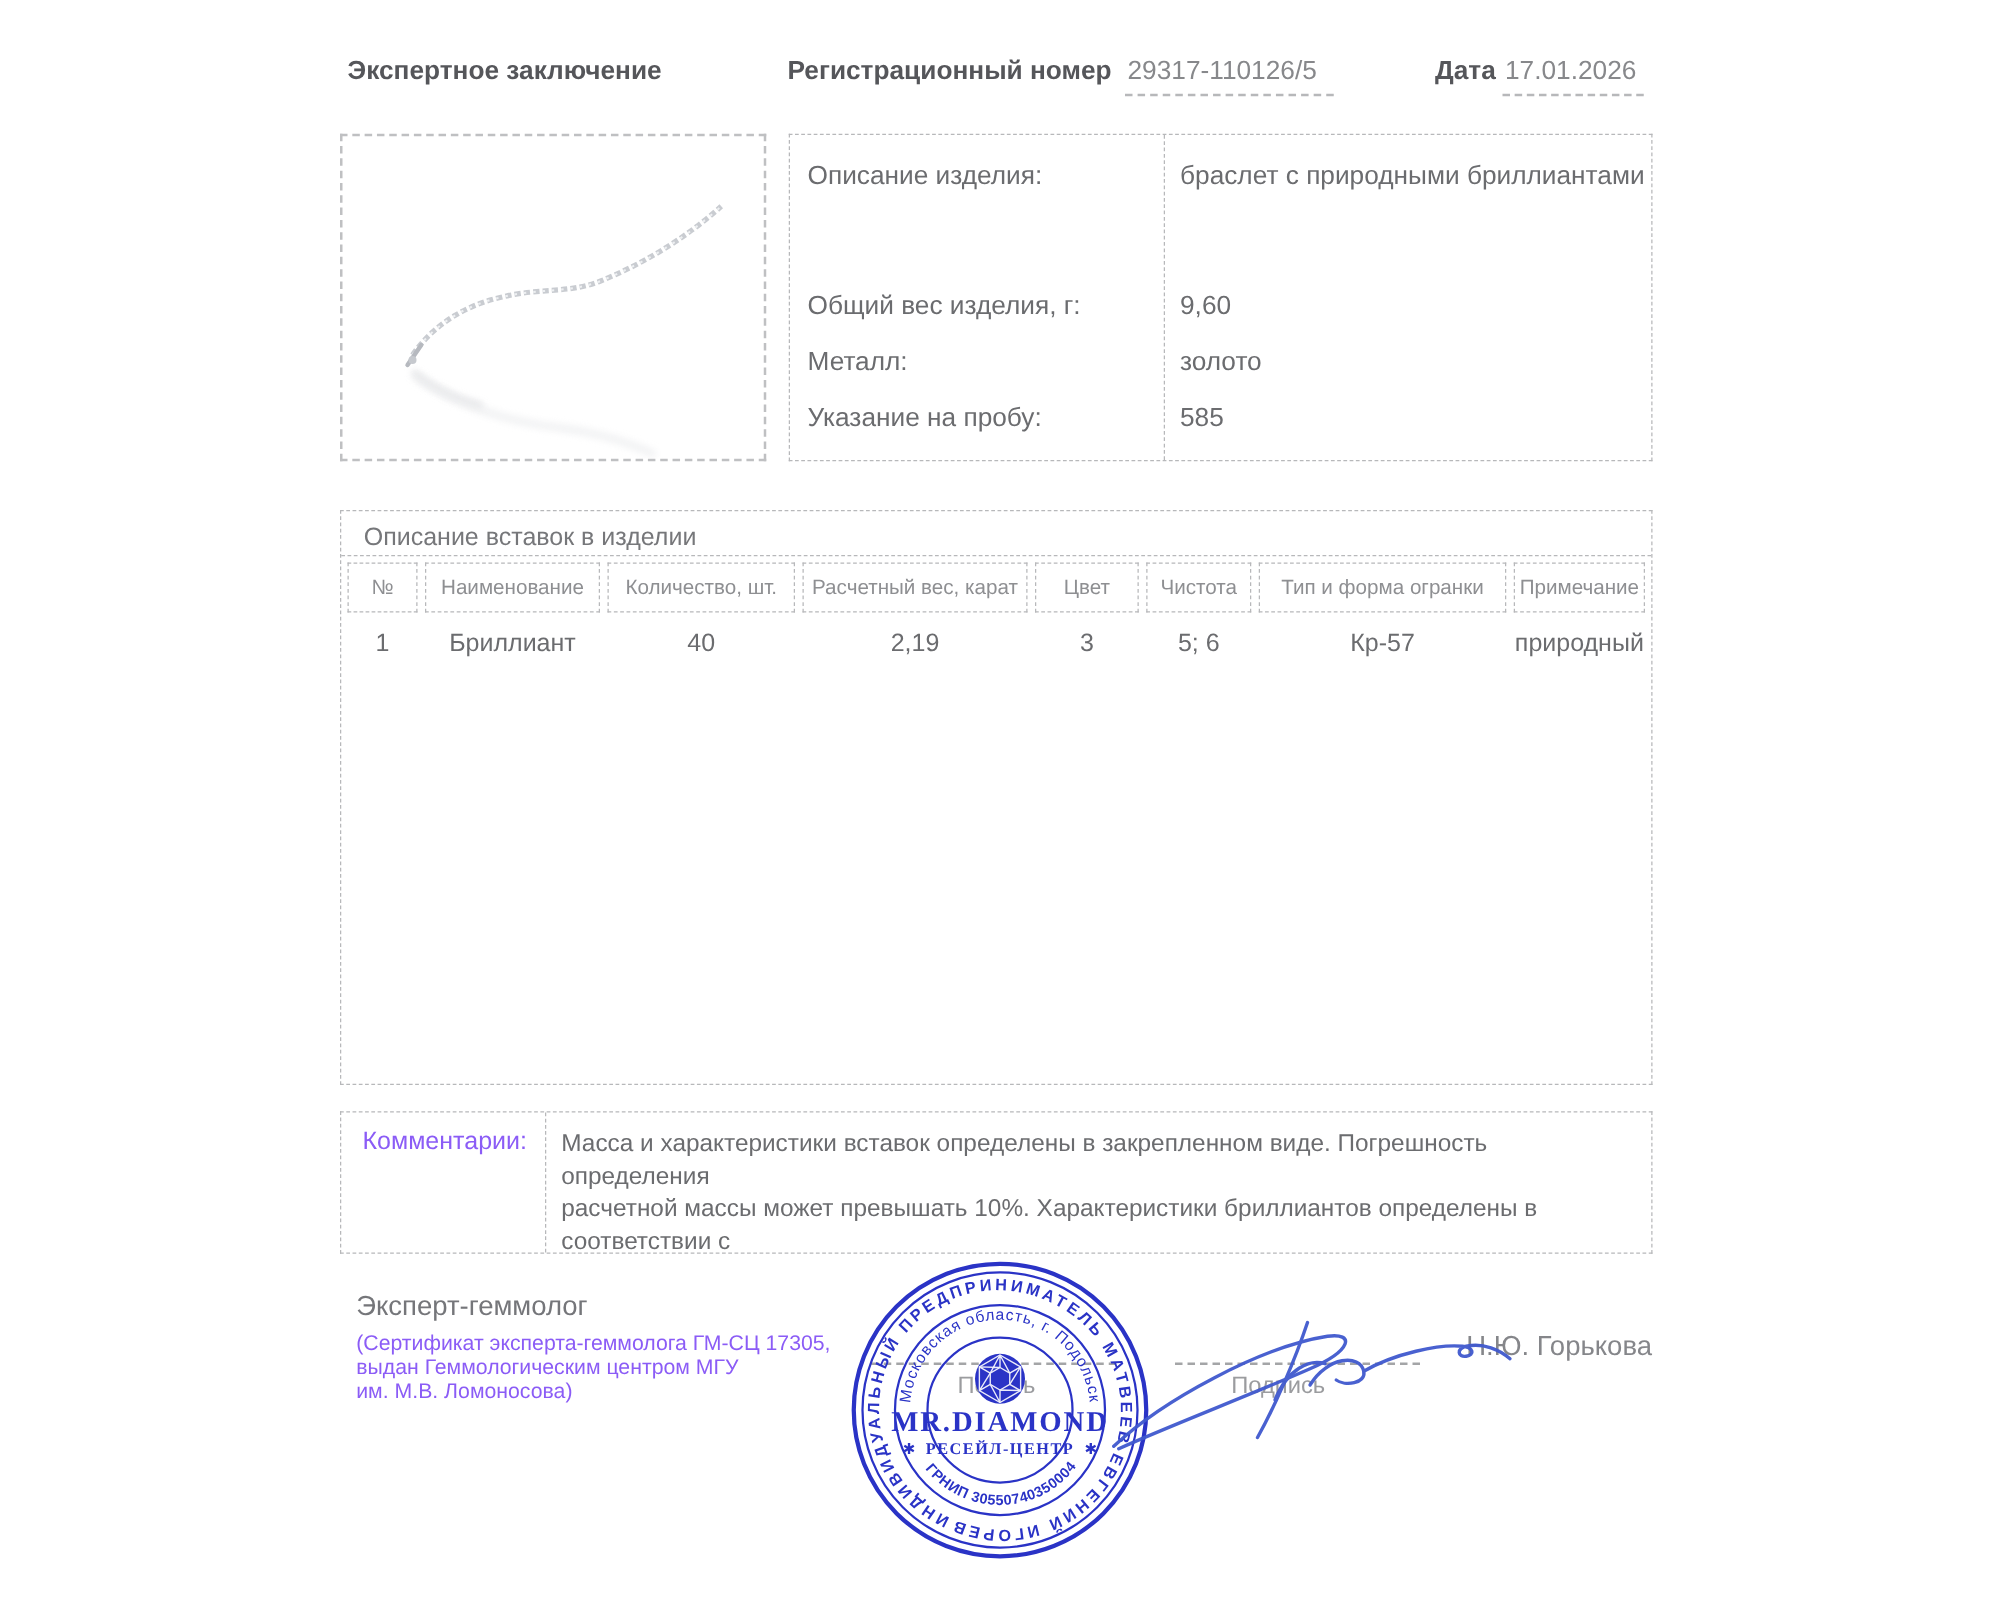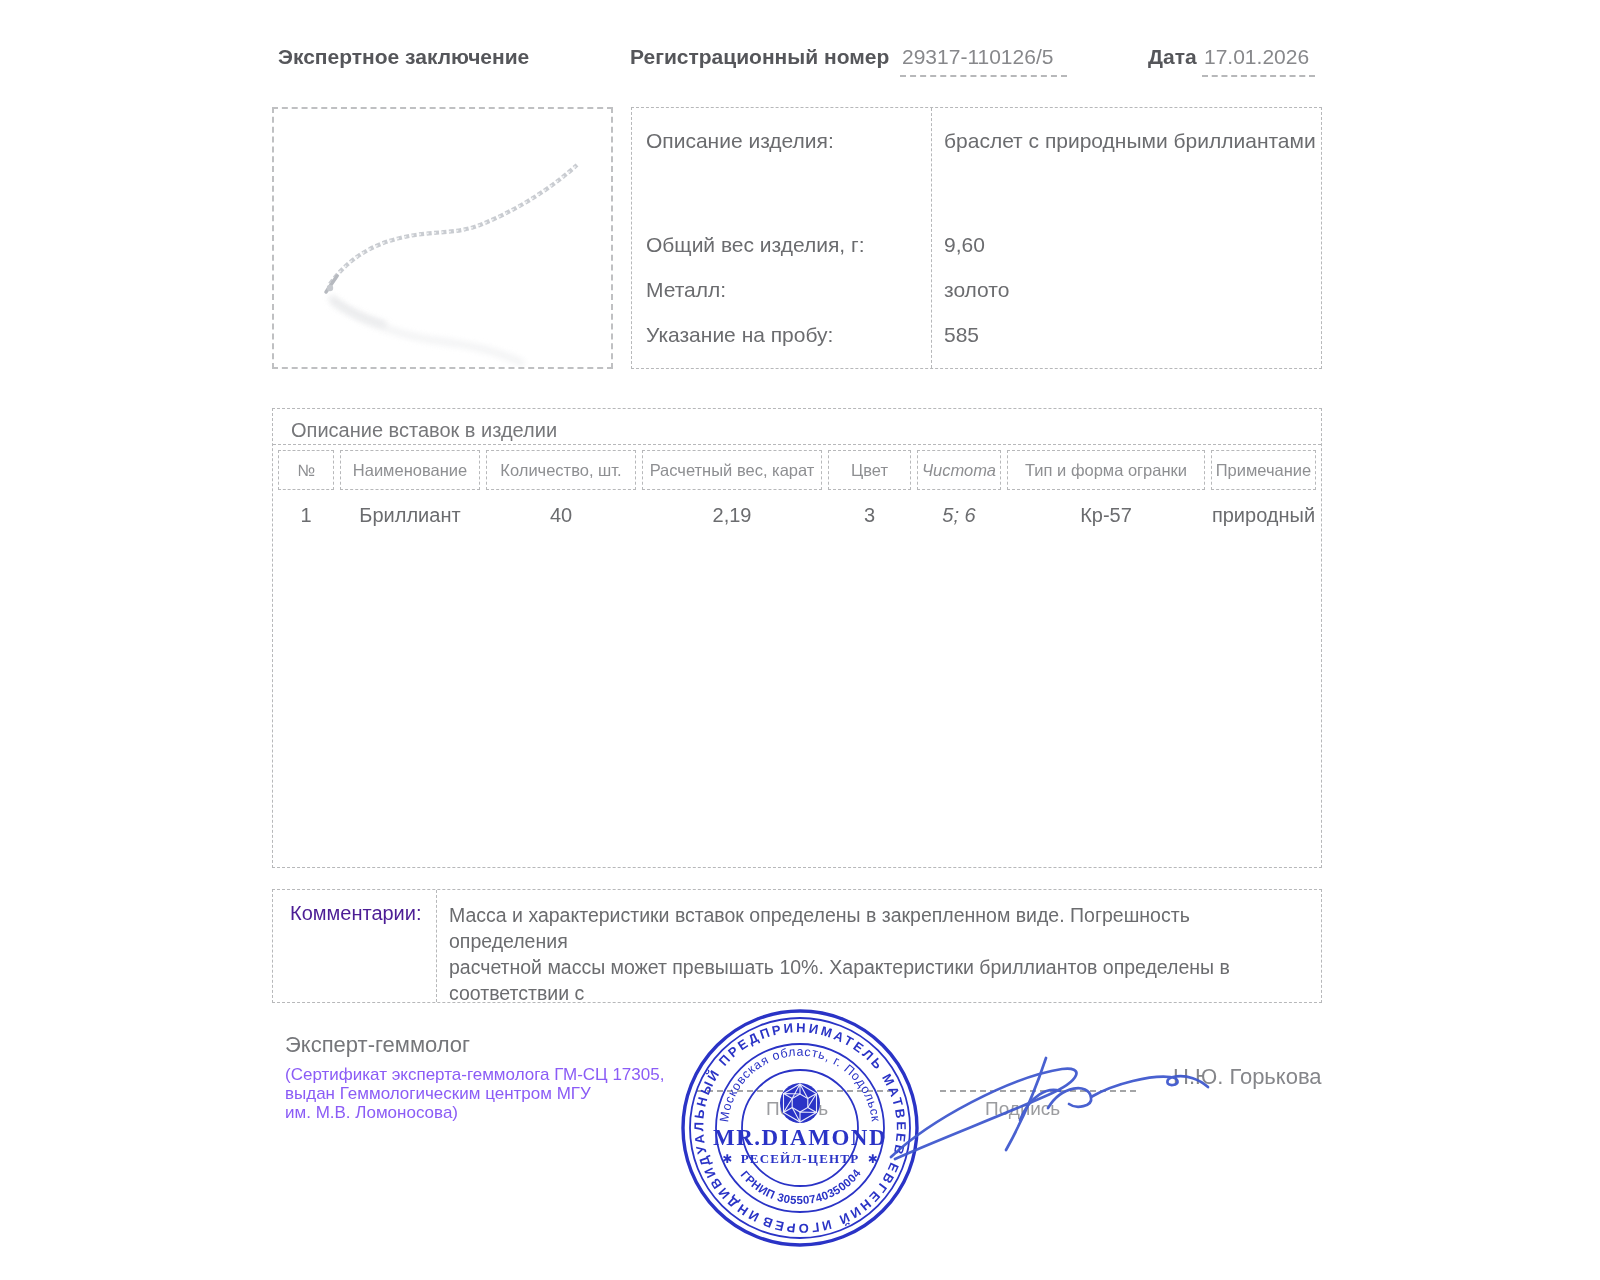--- a/index.html
+++ b/index.html
@@ -17,23 +17,23 @@
   .drow{position:absolute;font-size:21px;color:#6b6c6f;white-space:nowrap;}
   
   .tbl-title{position:absolute;left:18px;top:10px;font-size:20px;color:#76777a;}
   .thead{position:absolute;left:0;right:0;top:35px;border-top:1.5px dashed #b7b8ba;
          display:flex;gap:6px;padding:5px 5px 6px 5px;}
   .th{border:1.5px dashed #b7b8ba;box-sizing:border-box;height:40px;display:flex;align-items:center;
       justify-content:center;font-size:16.5px;color:#8e8f92;flex:0 0 auto;white-space:nowrap;}
   .trow{position:absolute;left:0;right:0;top:95px;display:flex;gap:6px;padding:0 5px;}
   .td{flex:0 0 auto;text-align:center;font-size:20px;color:#6b6c6f;white-space:nowrap;}
   .c0{width:56px;} .c1{width:140px;} .c2{width:150px;} .c3{width:180px;}
-  .c4{width:83px;} .c5{width:84px;font-style:italic;} .c6{width:198px;} .c7{width:105px;}
+  .c4{width:83px;} .c5{width:84px;} .c6{width:198px;} .c7{width:105px;}
   
-  .com-label{position:absolute;left:17px;top:12px;font-size:20px;color:#4c1d95;}
+  .com-label{position:absolute;left:17px;top:12px;font-size:20px;color:#8b5cf6;}
   .com-text{position:absolute;left:176px;top:12px;right:18px;font-size:19.5px;line-height:26px;color:#6b6c6f;}
   .com-text span{display:block;}
   
   .expert-title{font-size:22px;color:#75767a;margin:0 0 7px 0;}
   .cert-line{font-size:17px;line-height:19px;color:#8b5cf6;}
   .caption-line{position:absolute;height:0;border-top:2px dashed #a4a5a7;z-index:1;}
   .caption{position:absolute;font-size:19px;color:#9b9c9f;z-index:1;white-space:nowrap;}
   .expert-name{position:absolute;font-size:22px;color:#85868a;white-space:nowrap;}
   .stamp-svg{position:absolute;left:675px;top:1003px;z-index:2;}
   .sig-svg{position:absolute;left:870px;top:1025px;z-index:3;}

